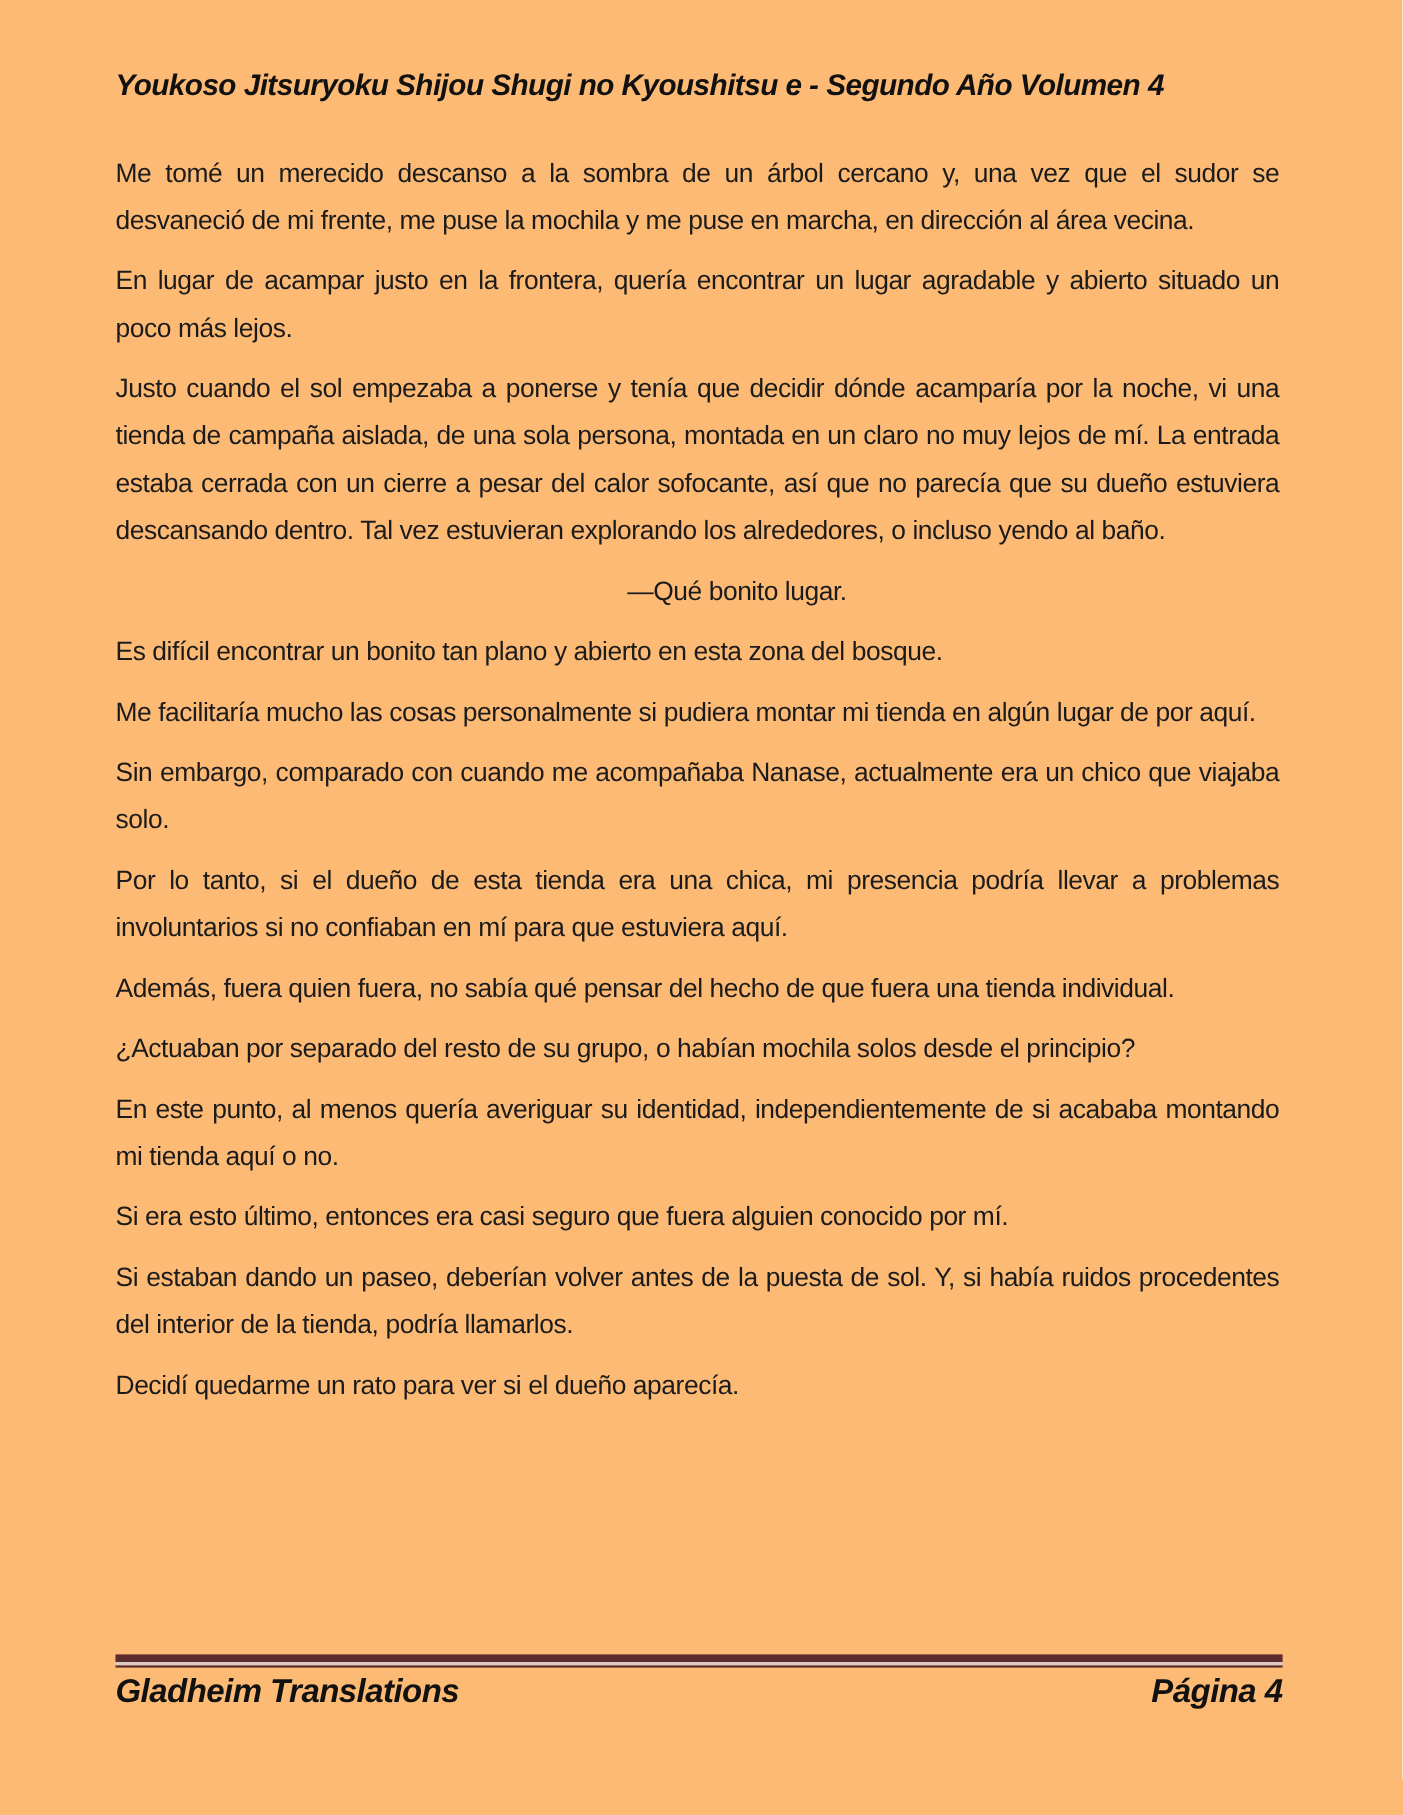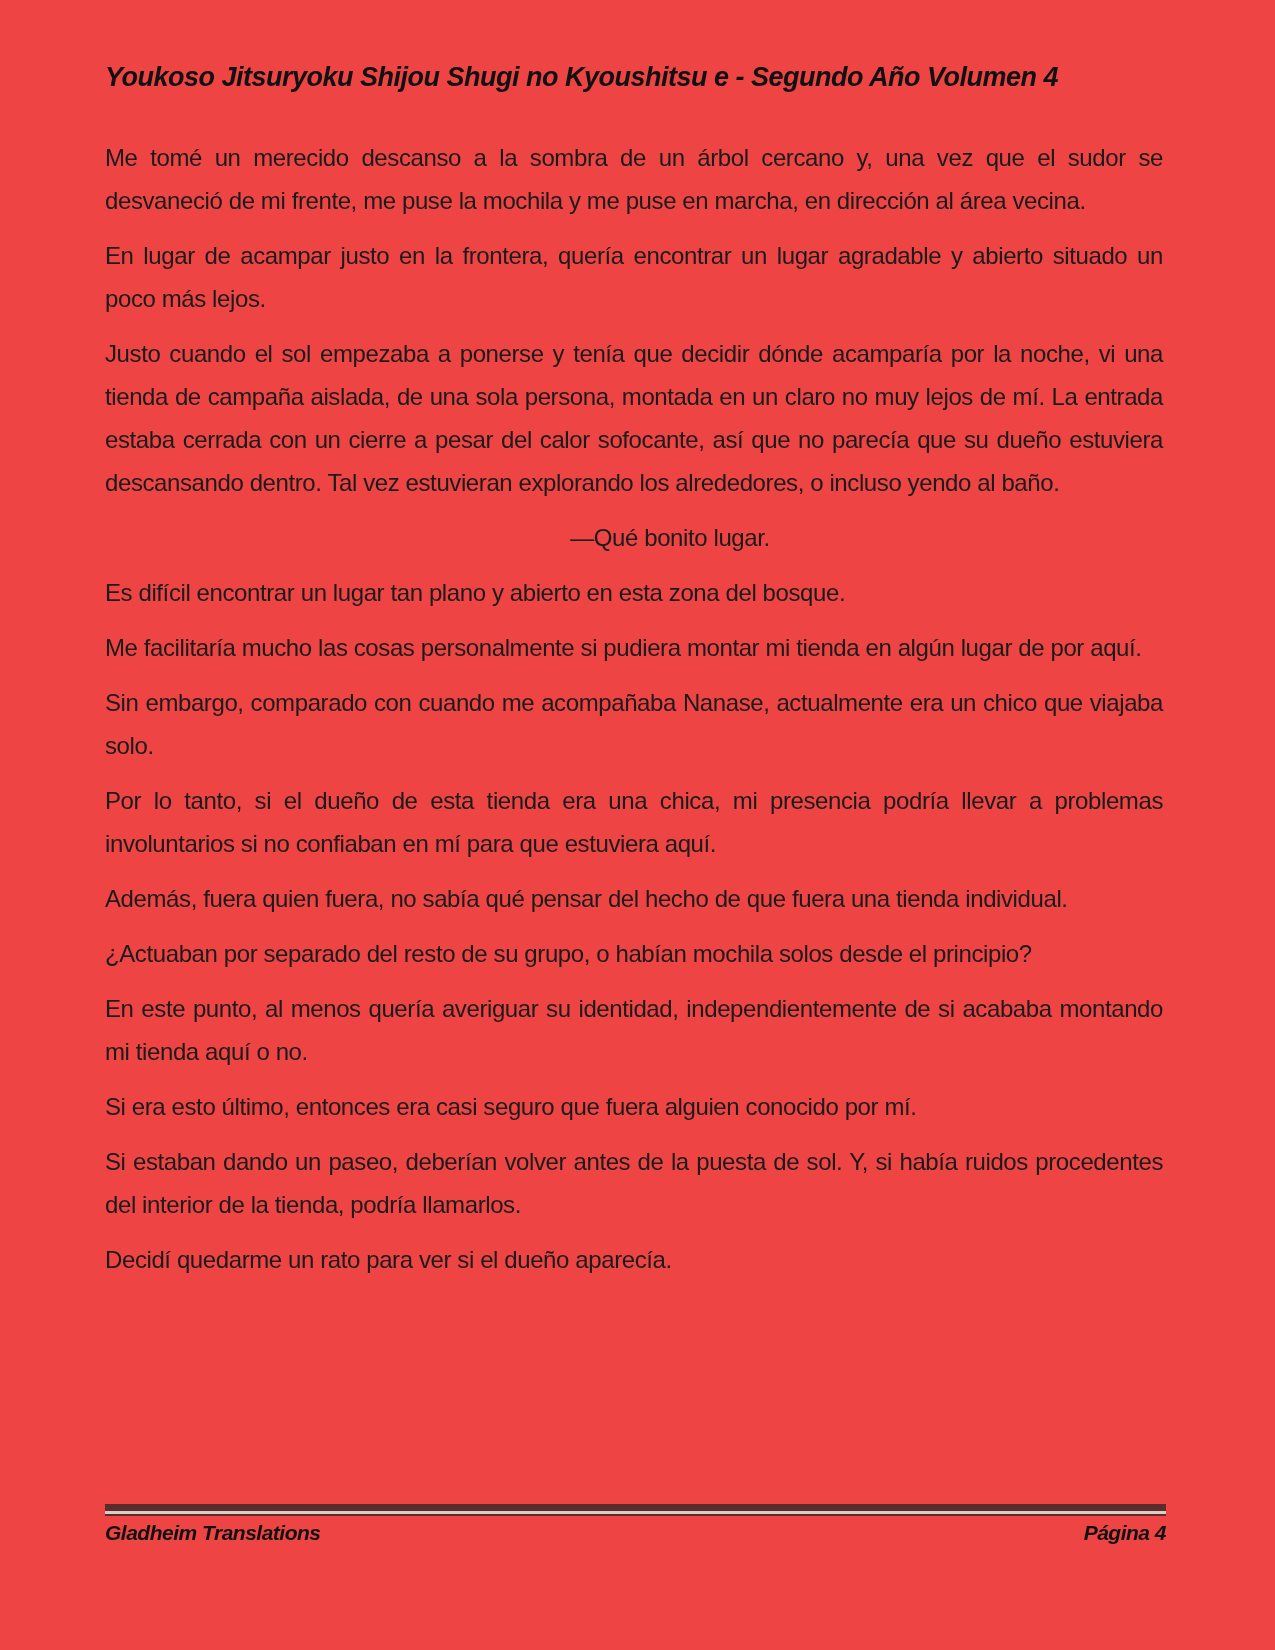--- a/index.html
+++ b/index.html
@@ -4,21 +4,21 @@
 <style>
   html, body {
     margin: 0;
     padding: 0;
     background: #ffffff;
   }
   .page {
     position: relative;
     width: 1275px;
     height: 1650px;
-    background: #ef4444;
+    background: #fdba74;
     font-family: "Liberation Sans", sans-serif;
     color: #1b1b1b;
     overflow: hidden;
   }
   .doc-header {
     position: absolute;
     left: 105px;
     top: 62px;
     width: 1060px;
     font-weight: bold;
@@ -58,38 +58,38 @@
   .doc-footer {
     position: absolute;
     left: 105px;
     top: 1521px;
     width: 1061px;
     display: flex;
     justify-content: space-between;
     align-items: baseline;
     font-weight: bold;
     font-style: italic;
-    font-size: 21px;
+    font-size: 30px;
     letter-spacing: -0.5px;
     color: #111111;
   }
 </style>
 </head>
 <body>
 
 <div class="page">
 
   <div class="doc-header">Youkoso Jitsuryoku Shijou Shugi no Kyoushitsu e - Segundo Año Volumen 4</div>
 
   <div class="content">
     <p>Me tomé un merecido descanso a la sombra de un árbol cercano y, una vez que el sudor se desvaneció de mi frente, me puse la mochila y me puse en marcha, en dirección al área vecina.</p>
     <p>En lugar de acampar justo en la frontera, quería encontrar un lugar agradable y abierto situado un poco más lejos.</p>
     <p>Justo cuando el sol empezaba a ponerse y tenía que decidir dónde acamparía por la noche, vi una tienda de campaña aislada, de una sola persona, montada en un claro no muy lejos de mí. La entrada estaba cerrada con un cierre a pesar del calor sofocante, así que no parecía que su dueño estuviera descansando dentro. Tal vez estuvieran explorando los alrededores, o incluso yendo al baño.</p>
     <p class="dialogue">—Qué bonito lugar.</p>
-    <p>Es difícil encontrar un lugar tan plano y abierto en esta zona del bosque.</p>
+    <p>Es difícil encontrar un bonito tan plano y abierto en esta zona del bosque.</p>
     <p>Me facilitaría mucho las cosas personalmente si pudiera montar mi tienda en algún lugar de por aquí.</p>
     <p>Sin embargo, comparado con cuando me acompañaba Nanase, actualmente era un chico que viajaba solo.</p>
     <p>Por lo tanto, si el dueño de esta tienda era una chica, mi presencia podría llevar a problemas involuntarios si no confiaban en mí para que estuviera aquí.</p>
     <p>Además, fuera quien fuera, no sabía qué pensar del hecho de que fuera una tienda individual.</p>
     <p>¿Actuaban por separado del resto de su grupo, o habían mochila solos desde el principio?</p>
     <p>En este punto, al menos quería averiguar su identidad, independientemente de si acababa montando mi tienda aquí o no.</p>
     <p>Si era esto último, entonces era casi seguro que fuera alguien conocido por mí.</p>
     <p>Si estaban dando un paseo, deberían volver antes de la puesta de sol. Y, si había ruidos procedentes del interior de la tienda, podría llamarlos.</p>
     <p>Decidí quedarme un rato para ver si el dueño aparecía.</p>
   </div>

